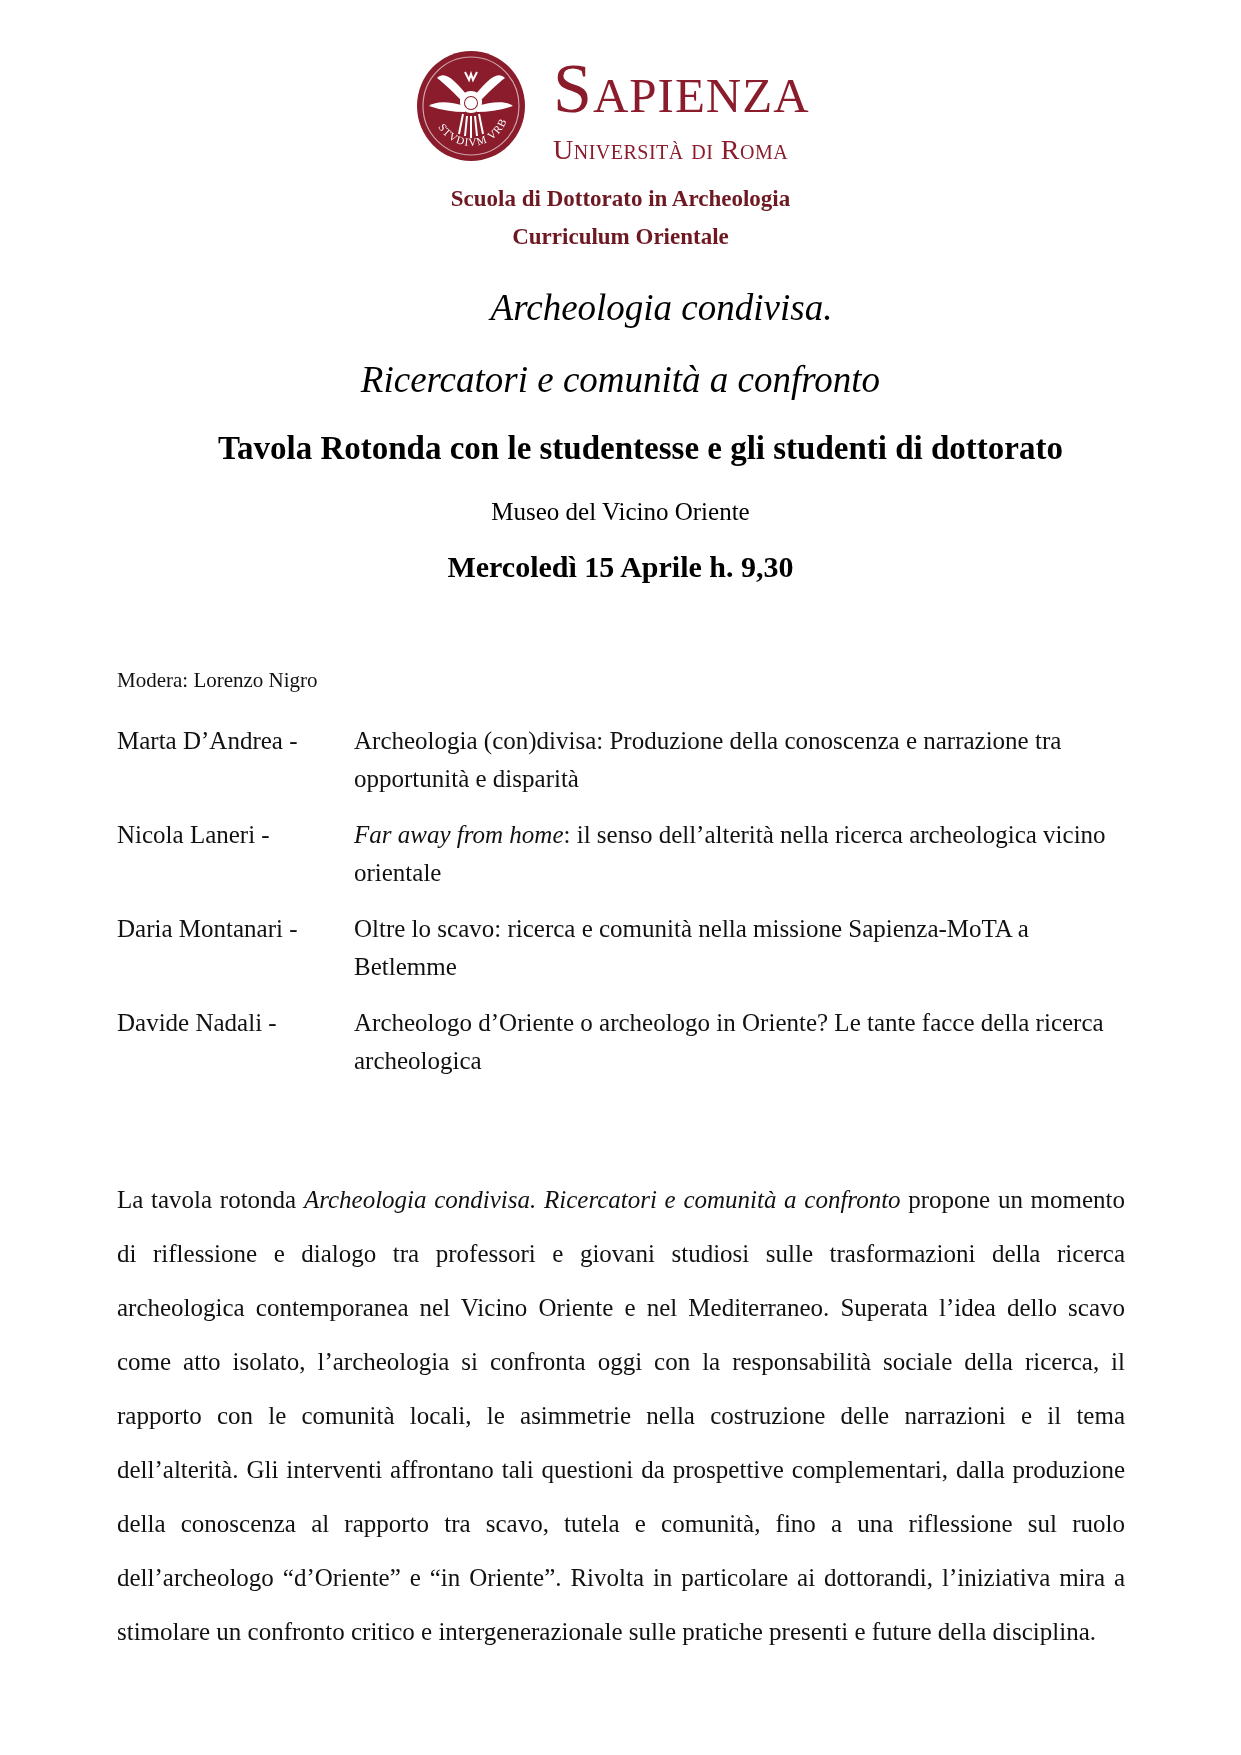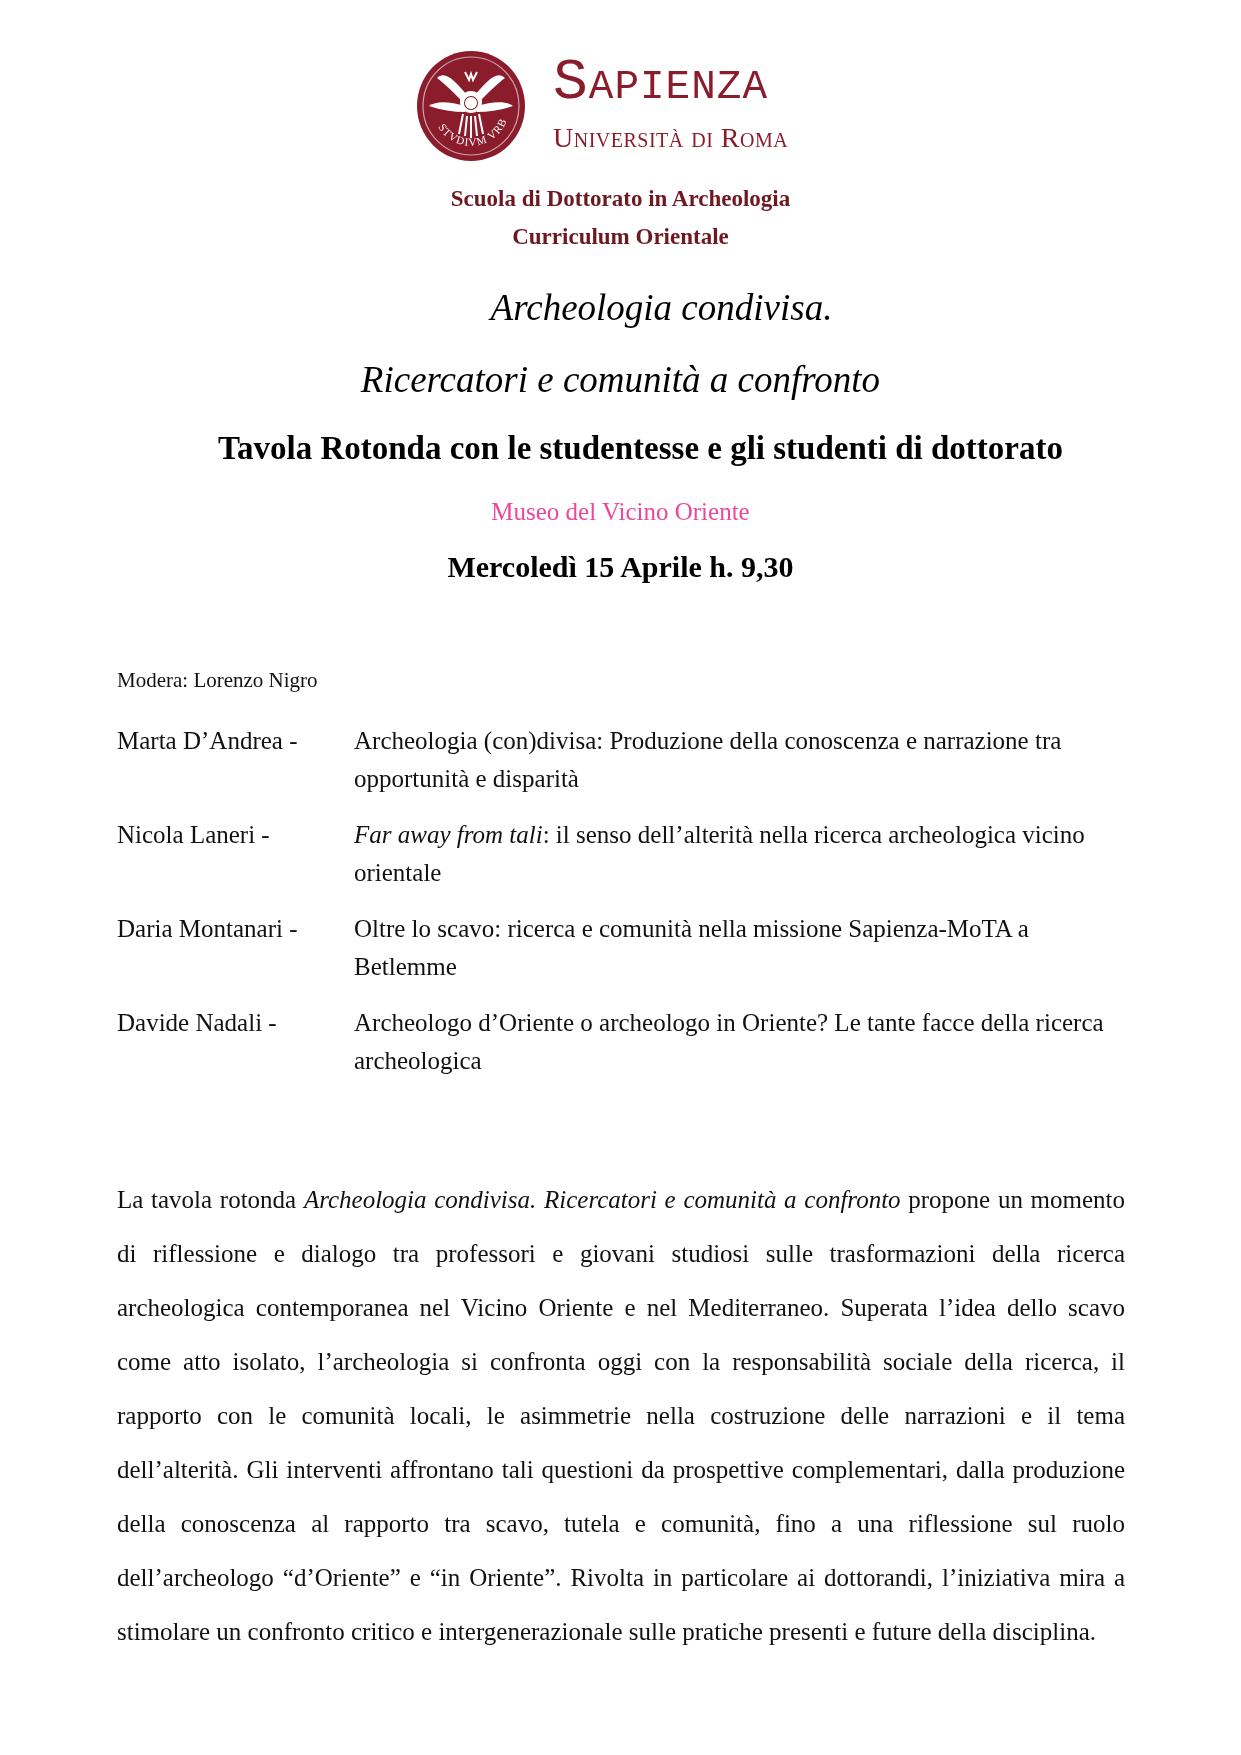--- a/index.html
+++ b/index.html
@@ -37,24 +37,23 @@
       position: absolute;
       left: 138px;
       top: 4px;
       color: #8a1c2c;
       font-family: "Liberation Serif", "DejaVu Serif", serif;
       line-height: 1;
       white-space: nowrap;
     }
     .wordmark .w1 {
       display: block;
-      font-size: 58px;
+      font-size: 70px;
       letter-spacing: 1px;
       font-variant: small-caps;
-      font-family: Liberation Mono, monospace;
     }
     .wordmark .w2 {
       display: block;
       margin-top: 12px;
       font-size: 28px;
       font-variant: small-caps;
       letter-spacing: 0.5px;
     }
     
     .school {
@@ -88,21 +87,21 @@
       font-size: 33px;
       color: #000;
       padding-left: 20px;
     }
     .venue {
       position: absolute;
       left: 0; width: 1241px;
       top: 498px;
       text-align: center;
       font-size: 25px;
-      color: #ec4899;
+      color: #000000;
     }
     .datetime {
       position: absolute;
       left: 0; width: 1241px;
       top: 550px;
       text-align: center;
       font-weight: bold;
       font-size: 30px;
       color: #000;
     }
@@ -199,21 +198,21 @@
 
   <div class="moderator">Modera: Lorenzo Nigro</div>
 
   <div class="speakers">
     <div class="speaker-row">
       <span class="speaker-name">Marta D’Andrea -</span>
       <span class="speaker-talk"><span class="it"></span><span>Archeologia (con)divisa: Produzione della conoscenza e narrazione tra opportunità e disparità</span></span>
     </div>
     <div class="speaker-row">
       <span class="speaker-name">Nicola Laneri -</span>
-      <span class="speaker-talk"><span class="it">Far away from tali</span><span>: il senso dell’alterità nella ricerca archeologica vicino orientale</span></span>
+      <span class="speaker-talk"><span class="it">Far away from home</span><span>: il senso dell’alterità nella ricerca archeologica vicino orientale</span></span>
     </div>
     <div class="speaker-row">
       <span class="speaker-name">Daria Montanari -</span>
       <span class="speaker-talk"><span class="it"></span><span>Oltre lo scavo: ricerca e comunità nella missione Sapienza-MoTA a Betlemme</span></span>
     </div>
     <div class="speaker-row">
       <span class="speaker-name">Davide Nadali -</span>
       <span class="speaker-talk"><span class="it"></span><span>Archeologo d’Oriente o archeologo in Oriente? Le tante facce della ricerca archeologica</span></span>
     </div>
   </div>

